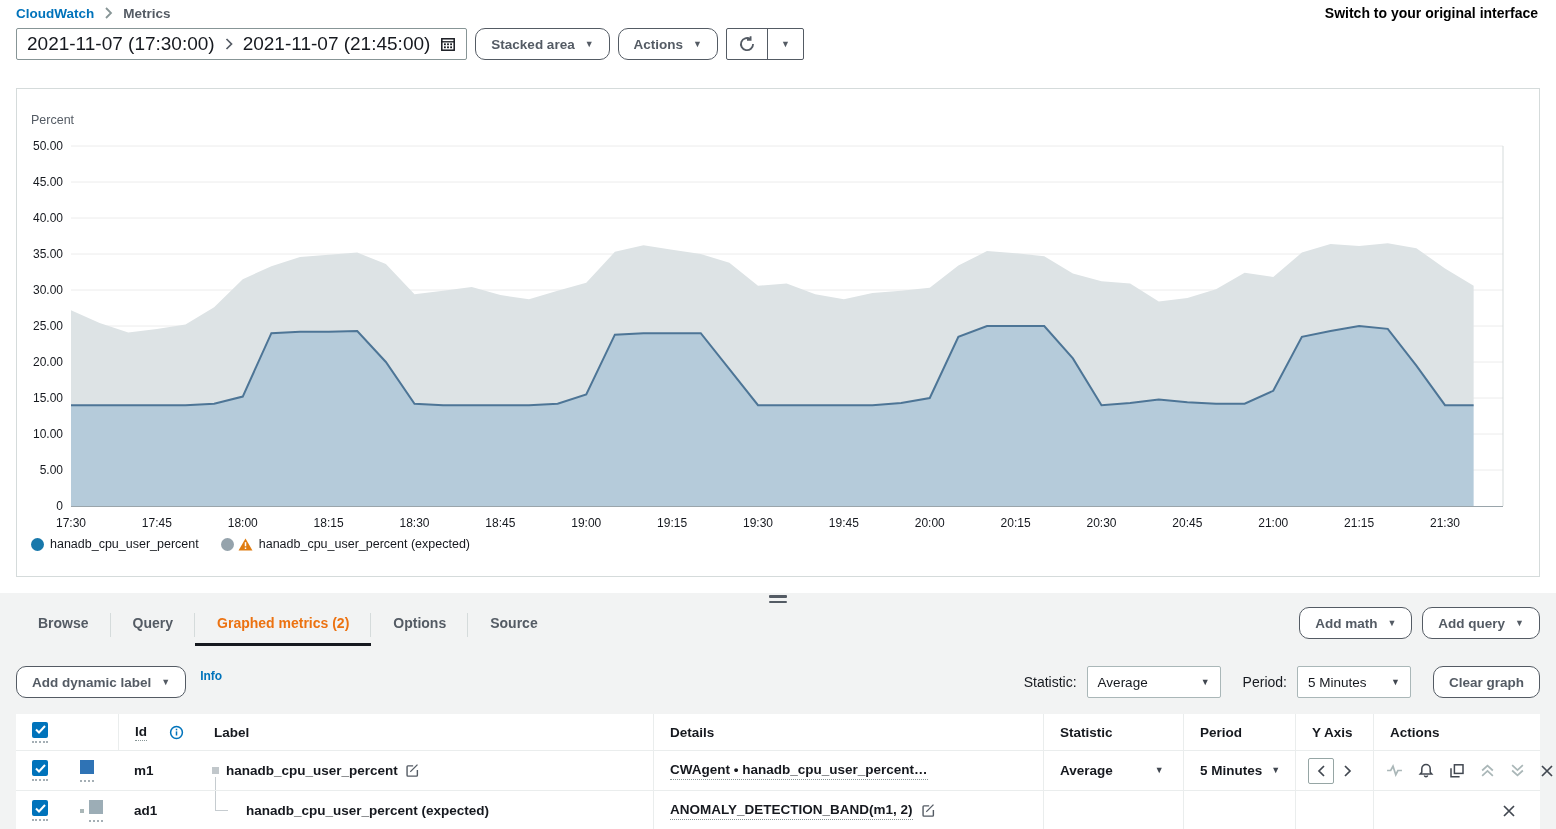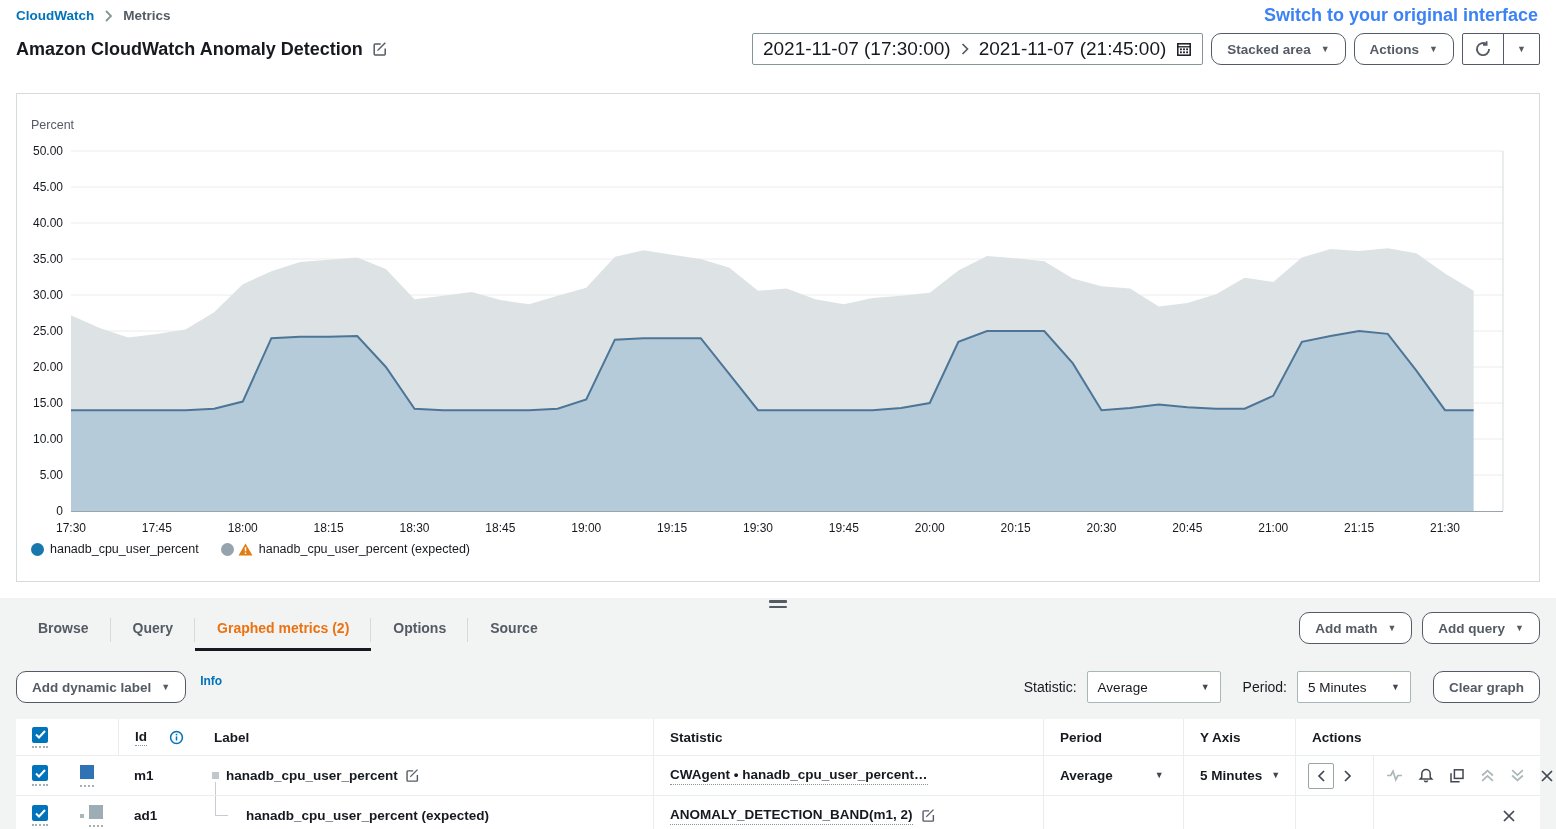--- a/index.html
+++ b/index.html
@@ -3,21 +3,21 @@
 <meta charset="utf-8">
 <style>
   * { box-sizing: border-box; margin: 0; padding: 0; }
   html,body { width:1556px; height:829px; overflow:hidden; background:#fff;
     font-family:"Liberation Sans", sans-serif; color:#16191f; }
   .topbar { display:flex; justify-content:space-between; align-items:center; padding:5px 18px 5px 16px; }
   .crumbs { display:flex; align-items:center; gap:10px; font-size:13.5px; font-weight:700; }
   .crumb-link { color:#0073bb; cursor:pointer; }
   .crumb-sep { display:inline-flex; }
   .crumb-current { color:#545b64; }
-  .switch-link { color:#3b82f6; font-size:18px; font-weight:700; cursor:pointer; }
+  .switch-link { color:#000000; font-size:14px; font-weight:700; cursor:pointer; }
   .titlebar { display:flex; justify-content:space-between; align-items:center; padding:2px 16px 12px 16px; }
   .title-wrap { display:flex; align-items:center; gap:9px; }
   .page-title { font-size:18px; font-weight:700; }
   .icon-btn { display:inline-flex; align-items:center; cursor:pointer; }
   .controls { display:flex; align-items:center; gap:8px; }
   .daterange { display:flex; align-items:center; gap:10px; height:32px; border:1px solid #879596;
     border-radius:2px; padding:0 10px; background:#fff; font-size:19px; cursor:pointer; }
   .btn { display:inline-flex; align-items:center; gap:10px; height:32px; padding:0 15px; background:#fff;
     border:1px solid #545b64; border-radius:10px; color:#545b64; font-size:13.5px; font-weight:700; cursor:pointer; }
   .caret { font-size:9px; color:#545b64; line-height:1; }
@@ -93,29 +93,20 @@
       <svg width="9" height="12" viewBox="0 0 9 12">
           <path d="M2 1l5 5-5 5" fill="none" stroke="#879596" stroke-width="1.8"></path>
         </svg>
     </span>
     <span class="crumb-current">Metrics</span>
   </div>
   <span class="switch-link">Switch to your original interface</span>
 </div>
 
 <div class="titlebar">
-  <div class="title-wrap">
-    <span class="page-title">Amazon CloudWatch Anomaly Detection</span>
-    <span class="icon-btn">
-      <svg width="16" height="16" viewBox="0 0 16 16">
-          <path d="M13.2 7.5v5.6c0 .5-.4.9-.9.9H3.1c-.5 0-.9-.4-.9-.9V4c0-.5.4-.9.9-.9h5.6" fill="none" stroke="#545b64" stroke-width="1.5"></path>
-          <path d="M6.6 9.4L13.8 2.2l-1-1L5.6 8.4l-.5 1.5z" fill="#545b64"></path>
-        </svg>
-    </span>
-  </div>
   <div class="controls">
     <div class="daterange">
       <span>2021-11-07 (17:30:00)</span>
       <span>
         <svg width="8" height="12" viewBox="0 0 8 12">
             <path d="M1.5 1l5 5-5 5" fill="none" stroke="#545b64" stroke-width="1.7"></path>
           </svg>
       </span>
       <span>2021-11-07 (21:45:00)</span>
       <span class="icon-btn">
@@ -282,20 +273,21 @@
         <span class="id-txt">Id</span>
         <span class="icon-btn">
           <svg width="15" height="15" viewBox="0 0 16 16">
               <circle cx="8" cy="8" r="6.3" fill="none" stroke="#0073bb" stroke-width="1.6"></circle>
               <rect x="7.2" y="6.8" width="1.6" height="4.4" fill="#0073bb"></rect>
               <rect x="7.2" y="4" width="1.6" height="1.7" fill="#0073bb"></rect>
             </svg>
         </span>
       </div>
       <div class="cell">Label</div>
+      <div class="cell sep">Details</div>
       <div class="cell sep">Statistic</div>
       <div class="cell sep">Period</div>
       <div class="cell sep">Y Axis</div>
       <div class="cell sep">Actions</div>
     </div>
 
     <div class="tgrid trow">
       <div class="cell cb-cell">
           <span class="dotted-under"><span class="checkbox">
               <svg width="11" height="9" viewBox="0 0 11 9">

